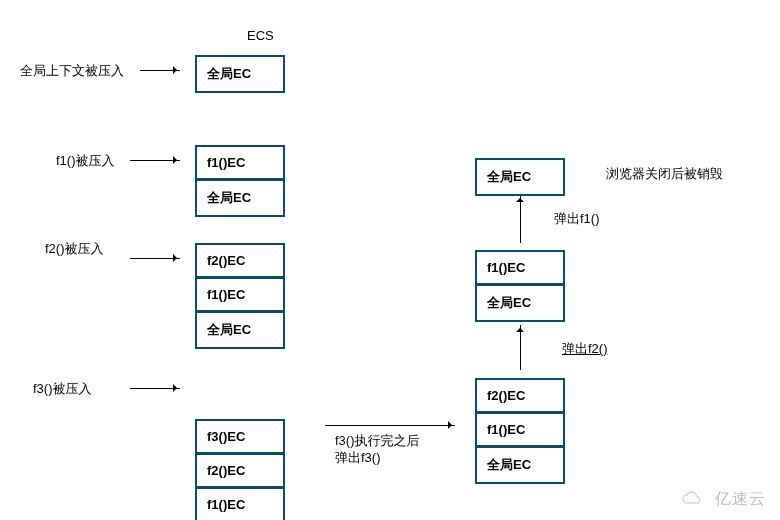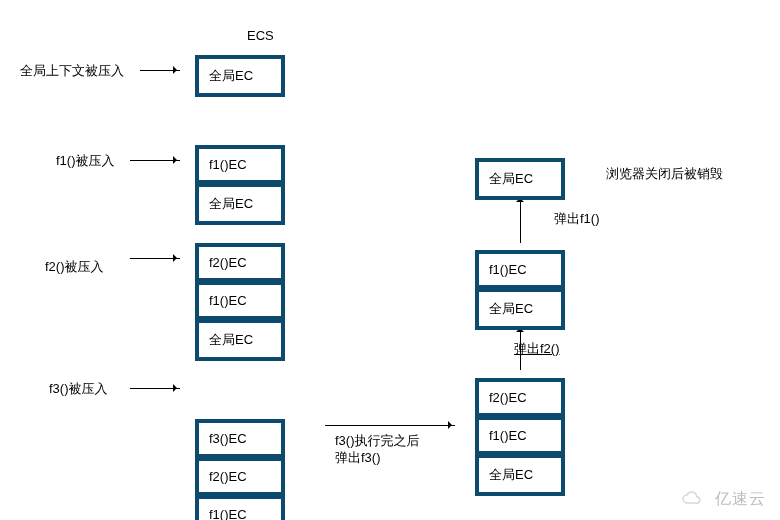--- a/index.html
+++ b/index.html
@@ -9,25 +9,26 @@
     height: 520px;
     background: #fff;
     font-family: "SimSun", "Microsoft YaHei", Arial, sans-serif;
     font-size: 13px;
     color: #000;
     position: relative;
   }
   .label { position: absolute; white-space: nowrap; }
   .stack { position: absolute; }
   .cell {
-    border: 4px solid #0c4a6e;
+    border: 2px solid #0c4a6e;
     padding: 8px 10px;
     min-width: 90px;
     background: #fff;
     margin-top: -1px;
+    font-weight: bold;
   }
   .cell:first-child { margin-top: 0; }
   .arrow-h {
     position: absolute;
     height: 1px;
     background: #000;
   }
   .arrow-h::after {
     content: "";
     position: absolute;
@@ -63,24 +64,24 @@
 <body>
 
 <div class="label" style="left:220px; top:28px;margin-left:27px;">ECS</div>
 
 <div class="label" style="left:20px; top:62px;">全局上下文被压入</div>
 <div class="arrow-h" style="left:140px; top:70px; width:40px;"></div>
 
 <div class="label" style="left:56px; top:152px;">f1()被压入</div>
 <div class="arrow-h" style="left:130px; top:160px; width:50px;"></div>
 
-<div class="label" style="left:45px; top:258px;">f2()被压入</div>
+<div class="label" style="left:45px; top:240px;">f2()被压入</div>
 <div class="arrow-h" style="left:130px; top:258px; width:50px;"></div>
 
-<div class="label" style="left:49px; top:380px;">f3()被压入</div>
+<div class="label" style="left:33px; top:380px;">f3()被压入</div>
 <div class="arrow-h" style="left:130px; top:388px; width:50px;"></div>
 
 <div class="stack" style="left:195px; top:55px;">
   <div class="cell">全局EC</div>
 </div>
 
 <div class="stack" style="left:195px; top:145px;">
   <div class="cell">f1()EC</div>
   <div class="cell">全局EC</div>
 </div>
@@ -102,21 +103,21 @@
 <div class="label" style="left:335px; top:449px;">弹出f3()</div>
 <div class="arrow-h" style="left:325px; top:425px; width:130px;"></div>
 
 <div class="stack" style="left:475px; top:378px;">
   <div class="cell">f2()EC</div>
   <div class="cell">f1()EC</div>
   <div class="cell">全局EC</div>
 </div>
 
 <div class="arrow-v" style="left:520px; top:325px; height:45px;"></div>
-<div class="label" style="left:514px; top:340px;text-decoration:underline;">弹出f2()</div>
+<div class="label" style="left:562px; top:340px;text-decoration:underline;">弹出f2()</div>
 
 <div class="stack" style="left:475px; top:250px;">
   <div class="cell">f1()EC</div>
   <div class="cell">全局EC</div>
 </div>
 
 <div class="arrow-v" style="left:520px; top:195px; height:48px;"></div>
 <div class="label" style="left:554px; top:210px;">弹出f1()</div>
 
 <div class="stack" style="left:475px; top:158px;">

